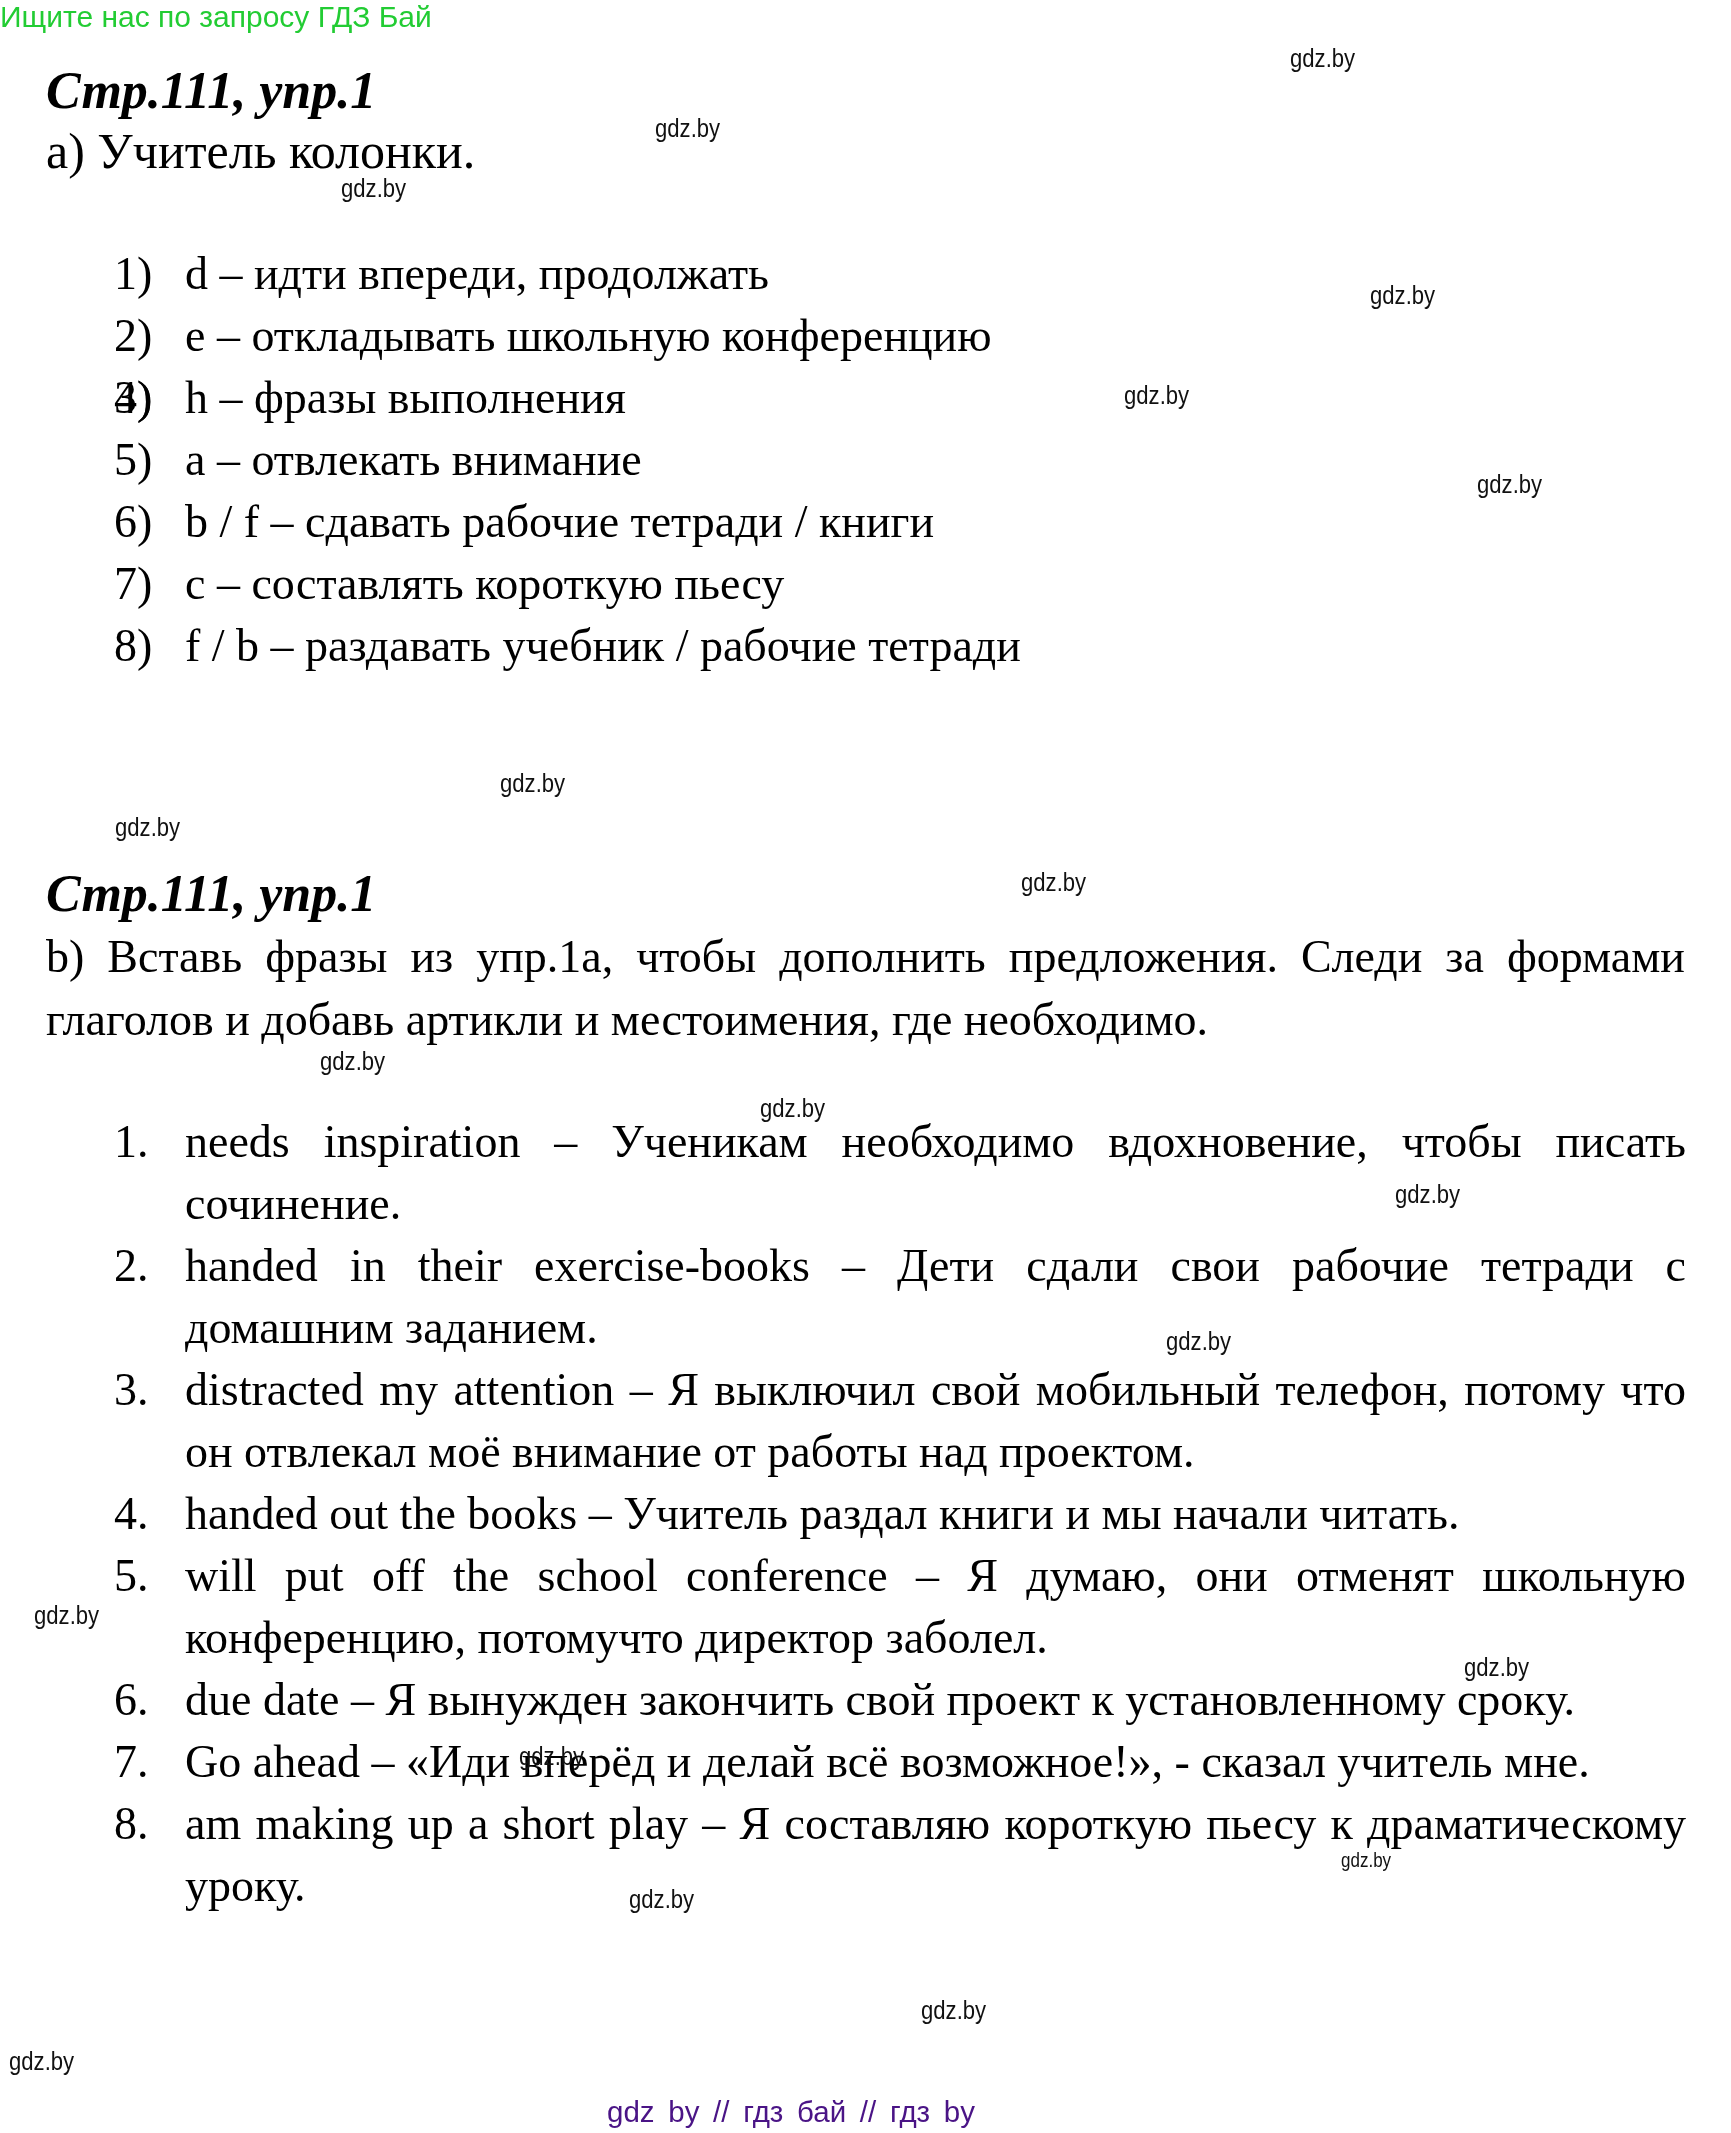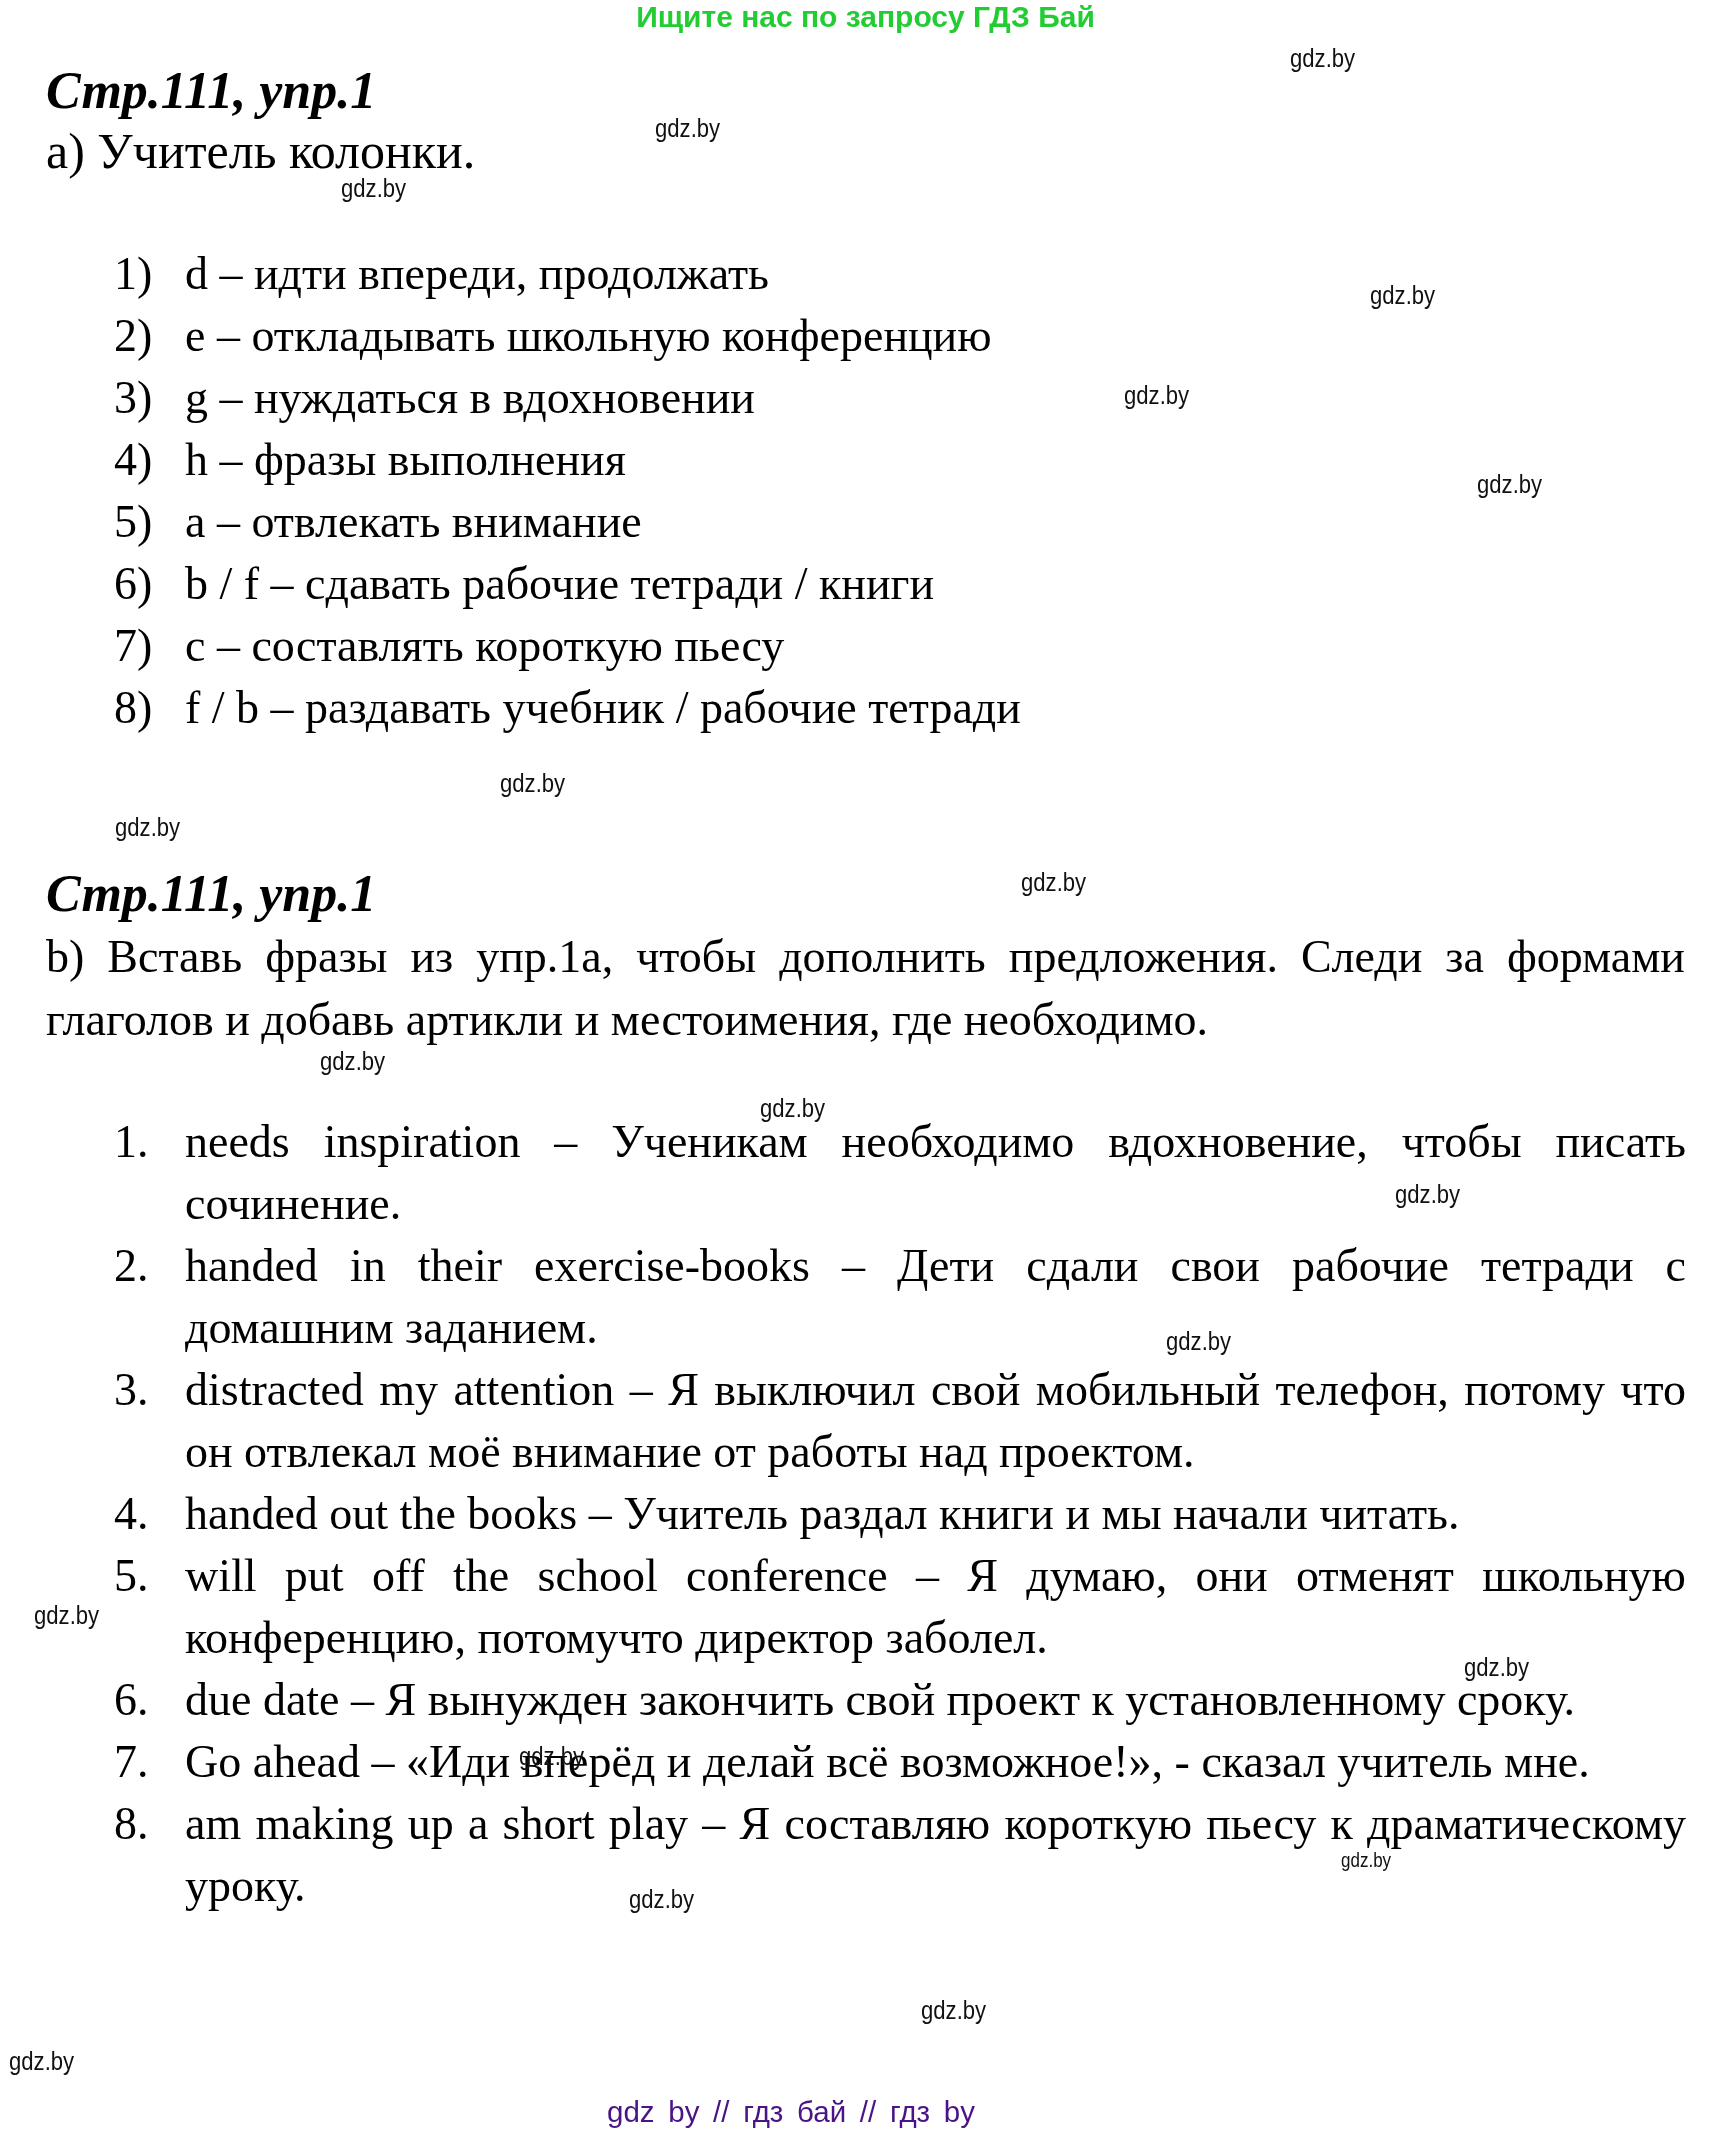--- a/index.html
+++ b/index.html
@@ -1,21 +1,21 @@
 <!DOCTYPE html>
 <html style="font-size:14.8px"><head>
 <meta charset="utf-8">
 <style>
   html, body { margin: 0; padding: 0; background: #ffffff; }
   body { width: 1731px; height: 2134px; position: relative; overflow: hidden; }
   .serif { font-family: "Liberation Serif", "DejaVu Serif", serif; color: #000; }
   .sans { font-family: "Liberation Sans", "DejaVu Sans", sans-serif; }
   .banner {
-    position: absolute; top: 0; left: 0; width: 1731px; text-align: center;
-    font-size: 30px; line-height: 33px; color: #22cc33; font-weight: bold;
+    position: absolute; top: 0; left: 0; width: 1731px; 
+    font-size: 30px; line-height: 33px; color: #22cc33;
   }
   .footer {
     position: absolute; top: 2093px; left: 0; width: 1582px; text-align: center;
     font-size: 29.5px; line-height: 37px; color: #4a1486;
     word-spacing: 5.5px;
   }
   .heading {
     position: absolute; left: 46px; font-weight: bold; font-size: 52px; line-height: 59px; font-style: italic;
   }
   .sub {
@@ -46,21 +46,21 @@
 <body>
 
 <div class="banner sans">Ищите нас по запросу ГДЗ Бай</div>
 
 <div class="heading serif" style="top:61px;">Стр.111, упр.1</div>
 <div class="sub serif" style="top:120px;">а) Учитель колонки.</div>
 
 <ul class="list list-a serif" style="top:243px;">
   <li><span class="num">1)</span><span>d – идти впереди, продолжать</span></li>
   <li><span class="num">2)</span><span>e – откладывать школьную конференцию</span></li>
-  <li><span class="num">3)</span><span>g – нуждаться в вдохновении</span></li>
+  <li><span class="num">3)</span></li>
   <li><span class="num">4)</span><span>h – фразы выполнения</span></li>
   <li><span class="num">5)</span><span>a – отвлекать внимание</span></li>
   <li><span class="num">6)</span><span>b / f – сдавать рабочие тетради / книги</span></li>
   <li><span class="num">7)</span><span>c – составлять короткую пьесу</span></li>
   <li><span class="num">8)</span><span>f / b – раздавать учебник / рабочие тетради</span></li>
 </ul>
 
 <div class="heading serif" style="top:864px;">Стр.111, упр.1</div>
 <div class="para serif" style="top:925px;">b) Вставь фразы из упр.1а, чтобы дополнить предложения. Следи за формами глаголов и добавь артикли и местоимения, где необходимо.</div>
 

